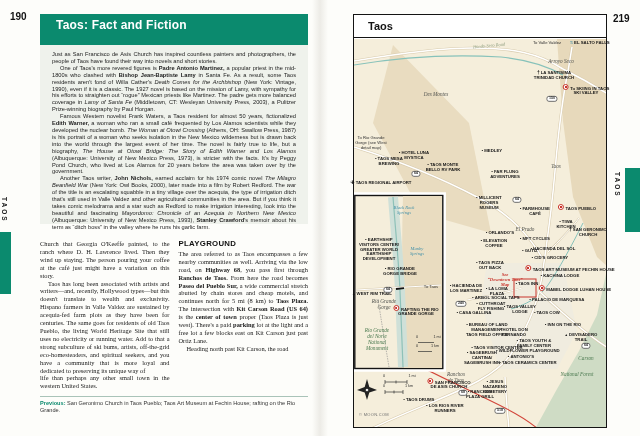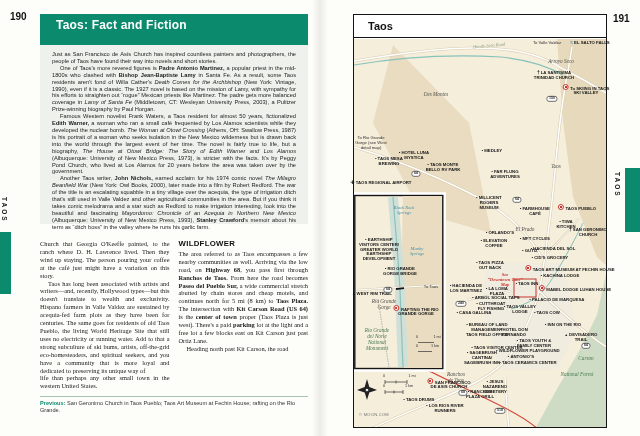--- a/index.html
+++ b/index.html
@@ -81,29 +81,29 @@
       <p class="ind"><span>One of Taos's more revered figures is </span><span class="b">Padre Antonio Martinez,</span><span> a popular priest in the mid-1800s who clashed with </span><span class="b">Bishop Jean-Baptiste Lamy</span><span> in Santa Fe. As a result, some Taos residents aren't fond of Willa Cather's </span><span class="i">Death Comes for the Archbishop</span><span> (New York: Vintage, 1990), even if it is a classic. The 1927 novel is based on the mission of Lamy, with sympathy for his efforts to straighten out “rogue” Mexican priests like Martinez. The padre gets more balanced coverage in </span><span class="i">Lamy of Santa Fe</span><span> (Middletown, CT: Wesleyan University Press, 2003), a Pulitzer Prize-winning biography by Paul Horgan.</span></p>
       <p class="ind"><span>Famous Western novelist Frank Waters, a Taos resident for almost 50 years, fictionalized </span><span class="b">Edith Warner,</span><span> a woman who ran a small café frequented by Los Alamos scientists while they developed the nuclear bomb. </span><span class="i">The Woman at Otowi Crossing</span><span> (Athens, OH: Swallow Press, 1987) is his portrait of a woman who seeks isolation in the New Mexico wilderness but is drawn back into the world through the largest event of her time. The novel is fairly true to life, but a biography, </span><span class="i">The House at Otowi Bridge: The Story of Edith Warner and Los Alamos</span><span> (Albuquerque: University of New Mexico Press, 1973), is stricter with the facts. It's by Peggy Pond Church, who lived at Los Alamos for 20 years before the area was taken over by the government.</span></p>
       <p class="ind"><span>Another Taos writer, </span><span class="b">John Nichols,</span><span> earned acclaim for his 1974 comic novel </span><span class="i">The Milagro Beanfield War</span><span> (New York: Owl Books, 2000), later made into a film by Robert Redford. The </span><span class="i">war</span><span> of the title is an escalating squabble in a tiny village over the acequia, the type of irrigation ditch that's still used in Valle Valdez and other agricultural communities in the area. But if you think it takes comic melodrama and a star such as Redford to make irrigation interesting, look into the beautiful and fascinating </span><span class="i">Mayordomo: Chronicle of an Acequia in Northern New Mexico</span><span> (Albuquerque: University of New Mexico Press, 1993), </span><span class="b">Stanley Crawford</span><span>'s memoir about his term as “ditch boss” in the valley where he runs his garlic farm.</span></p>
     </div>
   </div>
 
   <div class="cols">
     <p><span>Church that Georgia O'Keeffe painted, to the ranch where D. H. Lawrence lived. Then they wind up staying. The person pouring your coffee at the café just might have a variation on this story.</span></p>
     <p class="ind"><span>Taos has long been associated with artists and writers—and, recently, Hollywood types—but this doesn't translate to wealth and exclusivity. Hispano farmers in Valle Valdez are sustained by acequia-fed farm plots as they have been for centuries. The same goes for residents of old Taos Pueblo, the living World Heritage Site that still uses no electricity or running water. Add to that a strong subculture of ski bums, artists, off-the-grid eco-homesteaders, and spiritual seekers, and you have a community that is more loyal and dedicated to preserving its unique way of</span></p>
     <p><span>life than perhaps any other small town in the western United States.</span></p>
-    <h3 class="orient">WILDFLOWER</h3>
+    <h3 class="orient">PLAYGROUND</h3>
     <p><span>The area referred to as Taos encompasses a few nearby communities as well. Arriving via the low road, on </span><span class="b">Highway 68</span><span>, you pass first through </span><span class="b">Ranchos de Taos.</span><span> From here the road becomes </span><span class="b">Paseo del Pueblo Sur,</span><span> a wide commercial stretch abutted by chain stores and cheap motels, and continues north for 5 mi (8 km) to </span><span class="b">Taos Plaza.</span><span> The intersection with </span><span class="b">Kit Carson Road (US 64)</span><span> is the </span><span class="b">center of town</span><span> proper (Taos Plaza is just west). There's a paid </span><span class="b">parking</span><span> lot at the light and a free lot a few blocks east on Kit Carson just past Ortiz Lane.</span></p>
     <p class="ind"><span>Heading north past Kit Carson, the road</span></p>
   </div>
 
   <div class="cap-rule"></div>
   <p class="caption"><span class="bt">Previous: </span><span>San Geronimo Church in Taos Pueblo; Taos Art Museum at Fechin House; rafting on the Rio Grande.</span></p>
 
-  <div class="pn pn-right">191</div>
+  <div class="pn pn-right">219</div>
 
   <div class="map-box">
     <svg width="254" height="414" viewBox="353 14 254 414" xmlns="http://www.w3.org/2000/svg">
 
       <rect x="353" y="38" width="254" height="390" fill="#f5eedb"></rect>
 
       <path d="M556,38 L607,38 L607,266 L596,256 L572,196 L562,120 Z" fill="#e7d9bb"></path>
       <path d="M392,44 L468,122 L490,232 L420,212 L372,122 Z" fill="#e9dcc0"></path>
       <path d="M607,264 L607,428 L534,428 L556,388 L578,350 L596,314 Z" fill="#cfdcc5"></path>
       <path d="M486,262 L562,262 L576,330 L556,368 L498,368 L480,300 Z" fill="#f0ecdf"></path>

